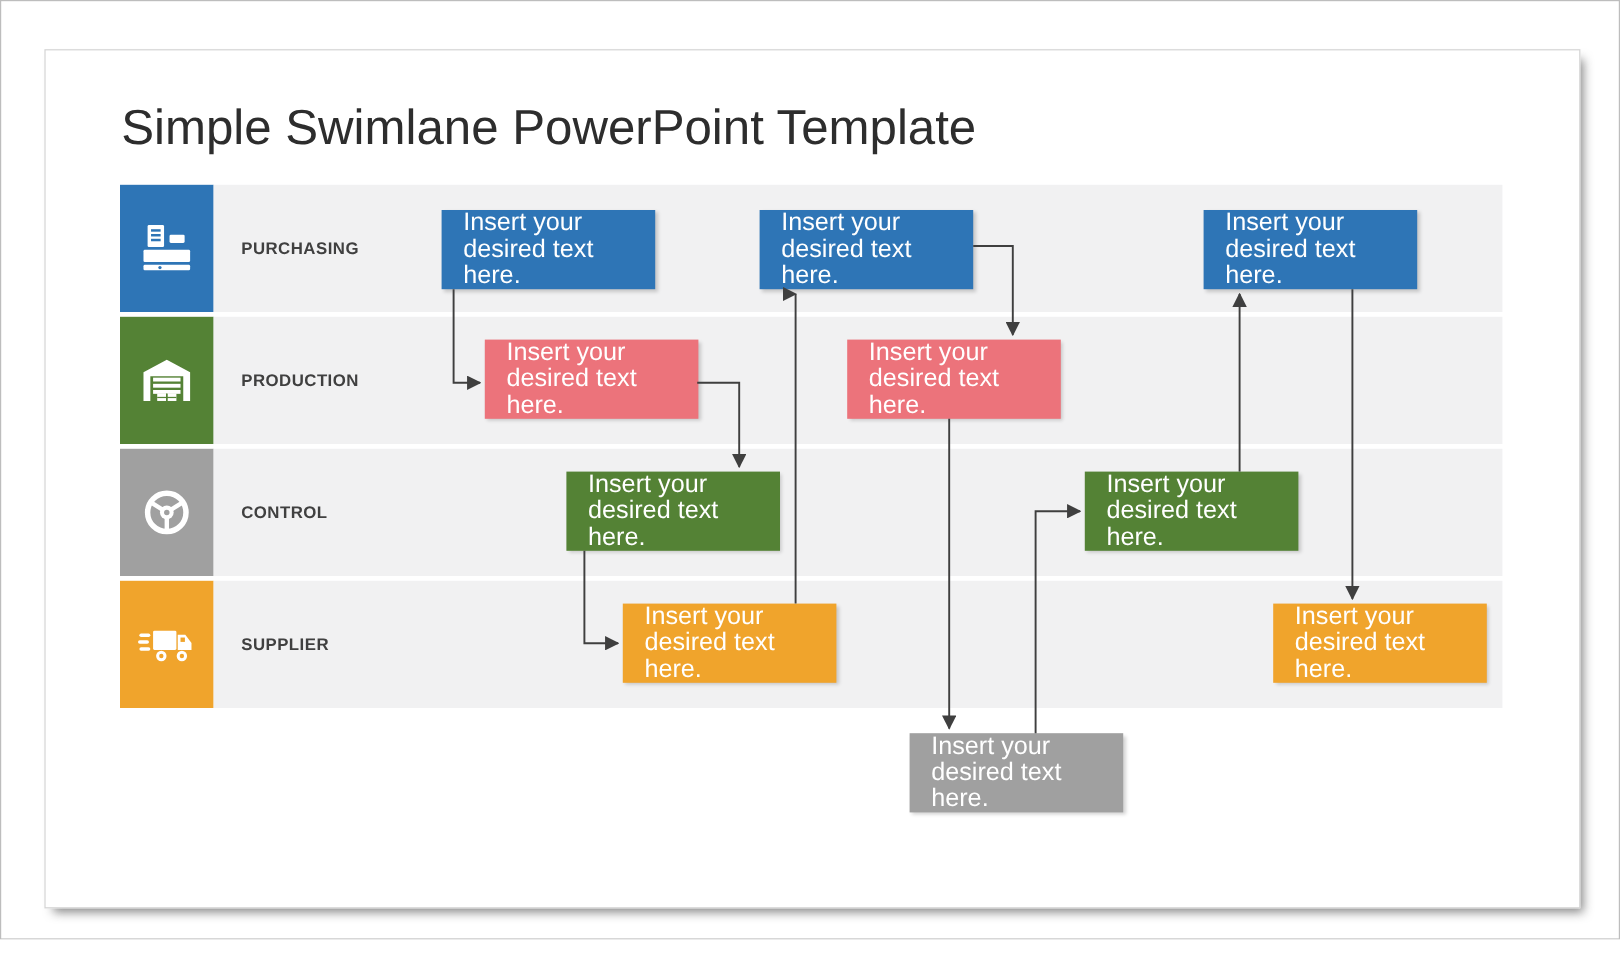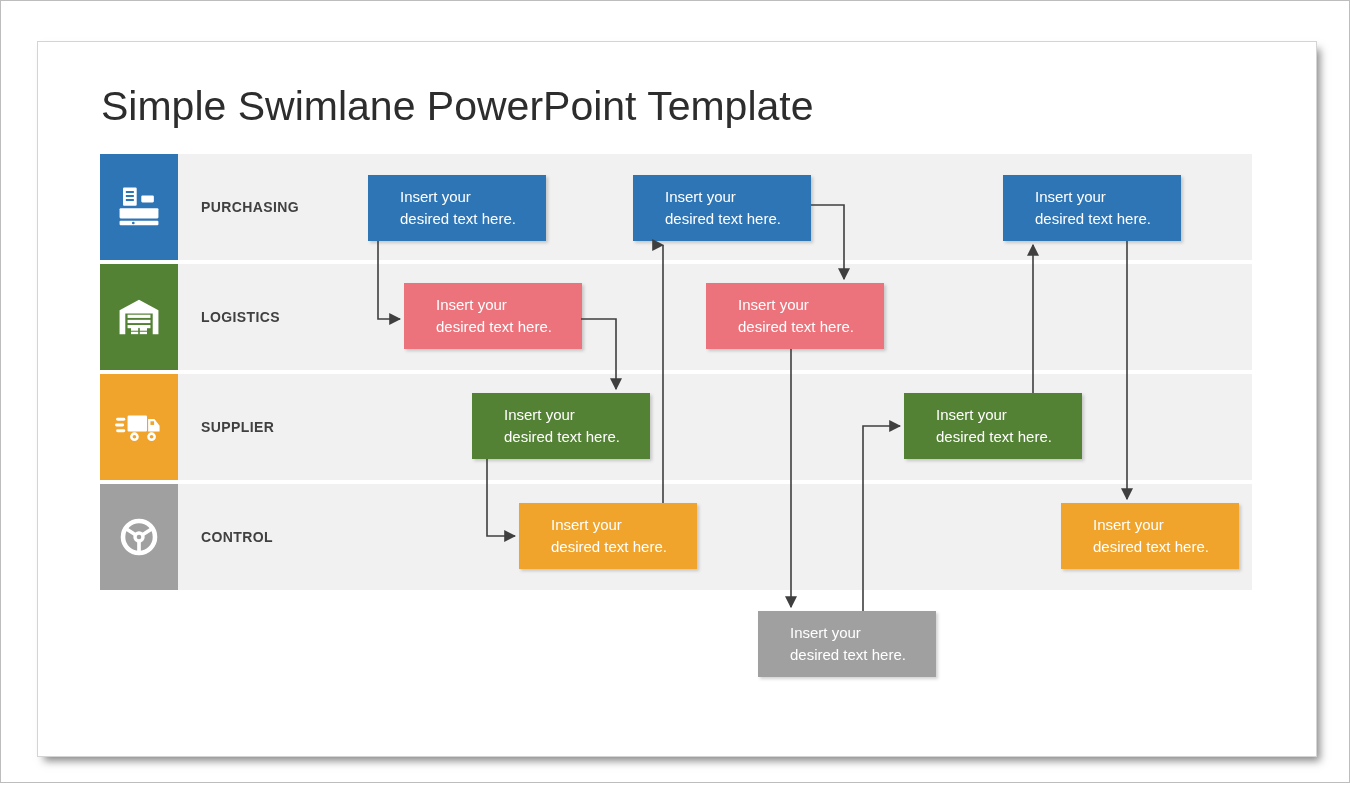--- a/index.html
+++ b/index.html
@@ -33,21 +33,21 @@
   .lane-label{
     font-size:14px;font-weight:700;color:#404040;letter-spacing:0.4px;
   }
   
   .box{
     position:absolute;width:178px;height:66px;
     display:flex;align-items:center;
     box-shadow:2px 2px 3px rgba(0,0,0,0.18);
   }
   .box-text{
-    padding-left:32px;color:#ffffff;font-size:15px;line-height:22px;
+    padding-left:18px;color:#ffffff;font-size:21px;line-height:22px;
   }
   .c-blue{background:#2E75B6;}
   .c-red{background:#EC737B;}
   .c-green{background:#548235;}
   .c-orange{background:#F0A42C;}
   .c-gray{background:#A0A0A0;}
   .b0{left:367px;top:174px;}
   .b1{left:403px;top:282px;}
   .b2{left:471px;top:392px;}
   .b3{left:518px;top:502px;}
@@ -105,21 +105,39 @@
             <rect x="14" y="30.5" width="6.5" height="5.5"></rect>
             <rect x="21.5" y="30.5" width="6.5" height="5.5"></rect>
           </g>
           <g fill="var(--lc)">
             <rect x="20.5" y="30.5" width="1" height="5.5"></rect>
             <rect x="14" y="33" width="14" height="0.9"></rect>
           </g>
         </svg>
       </div>
       <div class="lane-body">
-        <span class="lane-label">LOGISTICS</span>
+        <span class="lane-label">PRODUCTION</span>
+      </div>
+    </div>
+
+    <div class="lane">
+      <div class="lane-icon" style="--lc:#A0A0A0">
+        <svg width="48" height="48" viewBox="0 0 42 42">
+          <circle cx="21" cy="21" r="14" fill="none" stroke="#ffffff" stroke-width="4"></circle>
+          <g stroke="#ffffff" stroke-width="3.2" stroke-linecap="round">
+            <line x1="21" y1="21" x2="10" y2="14"></line>
+            <line x1="21" y1="21" x2="32" y2="14"></line>
+            <line x1="21" y1="21" x2="21" y2="34"></line>
+          </g>
+          <circle cx="21" cy="21" r="5" fill="#ffffff"></circle>
+          <circle cx="21" cy="21" r="2" fill="var(--lc)"></circle>
+        </svg>
+      </div>
+      <div class="lane-body">
+        <span class="lane-label">CONTROL</span>
       </div>
     </div>
 
     <div class="lane">
       <div class="lane-icon" style="--lc:#F0A42C">
         <svg width="48" height="48" viewBox="0 0 42 42">
           <g fill="#ffffff">
             <rect x="1" y="13" width="8" height="2.6" rx="1.3"></rect>
             <rect x="0" y="18" width="8" height="2.6" rx="1.3"></rect>
             <rect x="1" y="23" width="8" height="2.6" rx="1.3"></rect>
@@ -130,38 +148,20 @@
           </g>
           <g fill="var(--lc)">
             <circle cx="17" cy="29.5" r="1.6"></circle>
             <circle cx="32" cy="29.5" r="1.6"></circle>
             <rect x="31" y="16" width="3.2" height="3.2"></rect>
           </g>
         </svg>
       </div>
       <div class="lane-body">
         <span class="lane-label">SUPPLIER</span>
-      </div>
-    </div>
-
-    <div class="lane">
-      <div class="lane-icon" style="--lc:#A0A0A0">
-        <svg width="48" height="48" viewBox="0 0 42 42">
-          <circle cx="21" cy="21" r="14" fill="none" stroke="#ffffff" stroke-width="4"></circle>
-          <g stroke="#ffffff" stroke-width="3.2" stroke-linecap="round">
-            <line x1="21" y1="21" x2="10" y2="14"></line>
-            <line x1="21" y1="21" x2="32" y2="14"></line>
-            <line x1="21" y1="21" x2="21" y2="34"></line>
-          </g>
-          <circle cx="21" cy="21" r="5" fill="#ffffff"></circle>
-          <circle cx="21" cy="21" r="2" fill="var(--lc)"></circle>
-        </svg>
-      </div>
-      <div class="lane-body">
-        <span class="lane-label">CONTROL</span>
       </div>
     </div>
 
   </div>
 
   <div class="box c-blue b0">
     <div class="box-text"><span>Insert your</span><br>
     <span>desired text here.</span></div>
   </div>
   <div class="box c-red b1">

